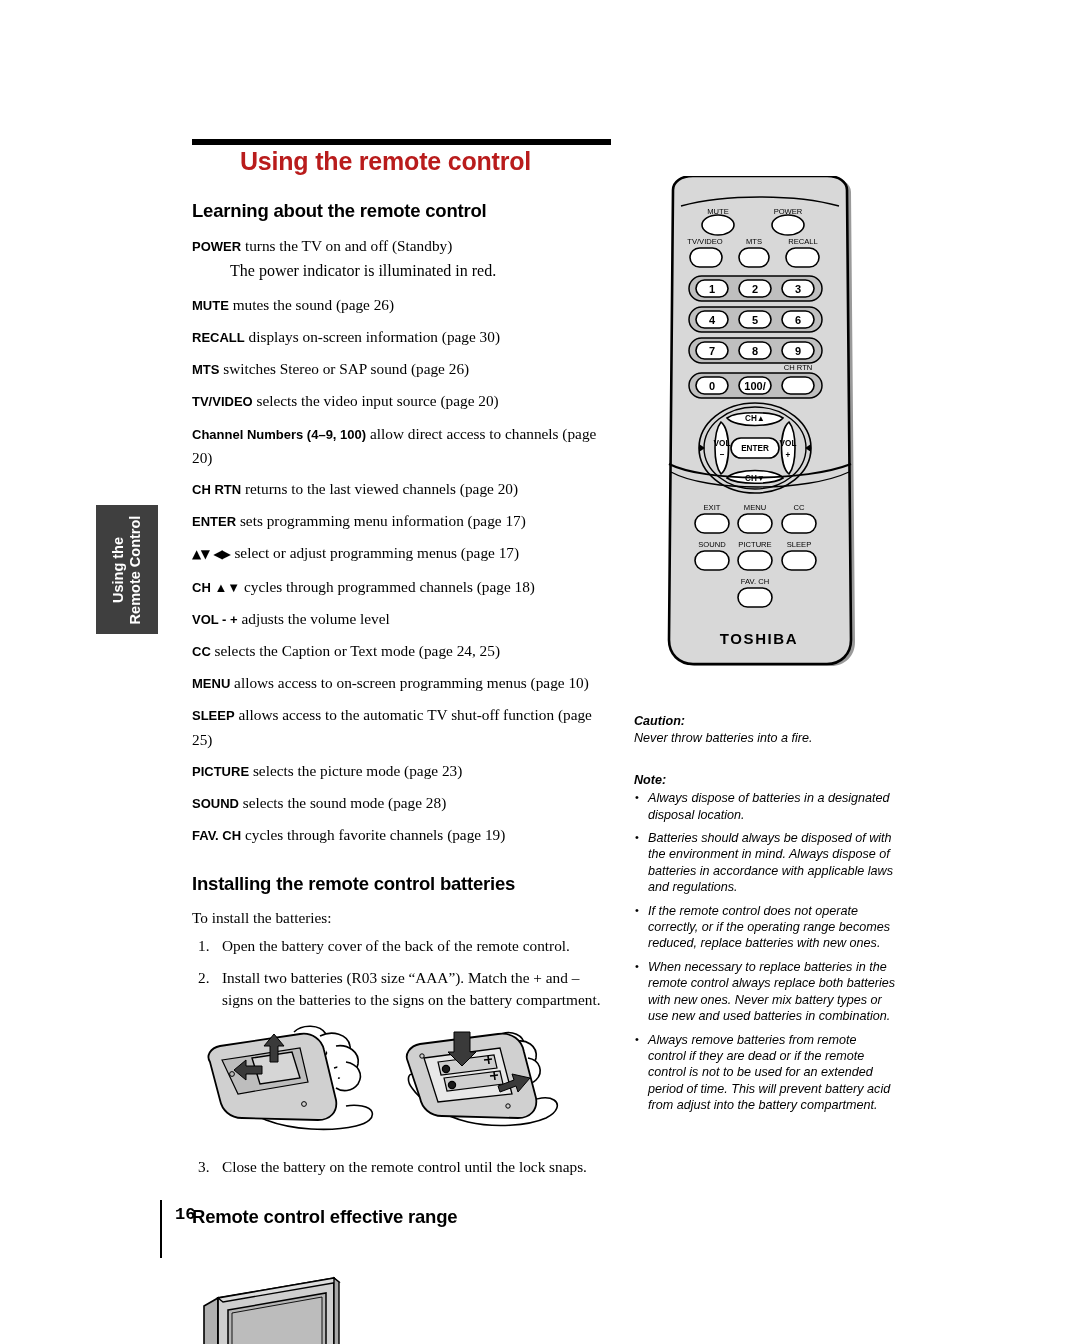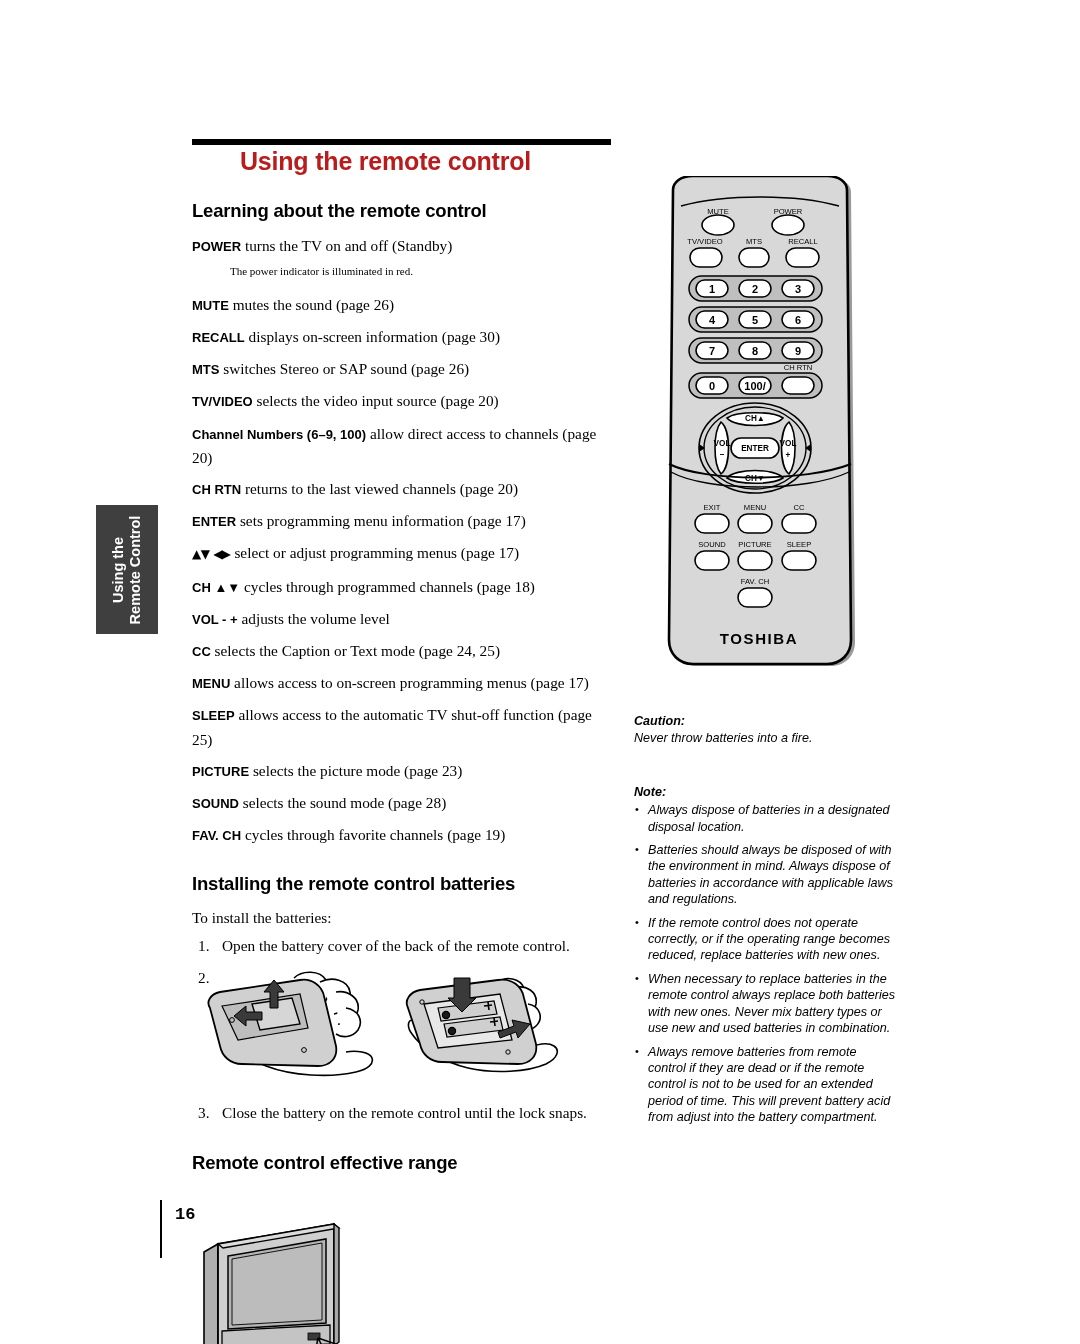--- a/index.html
+++ b/index.html
@@ -87,21 +87,21 @@
     font-weight: bold;
     font-size: 13px;
   }
   .feat .sym {
     font-family: "DejaVu Sans", sans-serif;
     font-size: 12px;
     letter-spacing: -0.5px;
   }
   .subline {
     font-family: "Liberation Serif", serif;
-    font-size: 11px;
+    font-size: 16px;
     line-height: 22px;
     margin: 0 0 11px 38px;
   }
   .space-after { margin-bottom: 8px; }
 
   
   #install-sec { margin-top: 26px; }
   .body-line {
     font-family: "Liberation Serif", serif;
     font-size: 15.3px;
@@ -147,21 +147,21 @@
     font-family: "Liberation Sans", sans-serif;
     font-style: italic;
     font-size: 12.6px;
     line-height: 16.4px;
   }
   #notes-col .hdg {
     font-weight: bold;
     font-style: italic;
     margin-bottom: 1px;
   }
-  #notes-col .plain { margin-bottom: 16px; }
+  #notes-col .plain { margin-bottom: 4px; }
   #notes-col .gap { height: 21px; }
   ul.notes { margin: 2px 0 0 0; padding: 0; list-style: none; }
   ul.notes li {
     position: relative;
     padding-left: 14px;
     margin-bottom: 7px;
   }
   ul.notes li .bullet {
     position: absolute;
     left: 1px;
@@ -232,21 +232,21 @@
 
     <div class="feat space-after">
       <span class="k">MTS</span><span> switches Stereo or SAP sound (page 26)</span>
     </div>
 
     <div class="feat space-after">
       <span class="k">TV/VIDEO</span><span> selects the video input source (page 20)</span>
     </div>
 
     <div class="feat space-after">
-      <span class="k">Channel Numbers (6–9, 100)</span><span> allow direct access to channels (page 20)</span>
+      <span class="k">Channel Numbers (4–9, 100)</span><span> allow direct access to channels (page 20)</span>
     </div>
 
     <div class="feat space-after">
       <span class="k">CH RTN</span><span> returns to the last viewed channels (page 20)</span>
     </div>
 
     <div class="feat space-after">
       <span class="k">ENTER</span><span> sets programming menu information (page 17)</span>
     </div>
 
@@ -260,21 +260,21 @@
 
     <div class="feat space-after">
       <span class="k">VOL - +</span><span> adjusts the volume level</span>
     </div>
 
     <div class="feat space-after">
       <span class="k">CC</span><span> selects the Caption or Text mode (page 24, 25)</span>
     </div>
 
     <div class="feat space-after">
-      <span class="k">MENU</span><span> allows access to on-screen programming menus (page 17)</span>
+      <span class="k">MENU</span><span> allows access to on-screen programming menus (page 10)</span>
     </div>
 
 
     <div class="feat space-after">
       <span class="k">SLEEP</span><span> allows access to the automatic TV shut-off function (page 25)</span>
     </div>
 
     <div class="feat space-after">
       <span class="k">PICTURE</span><span> selects the picture mode (page 23)</span>
     </div>
@@ -292,20 +292,21 @@
   <div id="install-sec">
     <h2 class="sec">Installing the remote control batteries</h2>
     <p class="body-line">To install the batteries:</p>
     <ol class="steps">
       <li>
         <span class="num">1.</span>
         <span>Open the battery cover of the back of the remote control.</span>
       </li>
       <li>
         <span class="num">2.</span>
+        <span>Install two batteries (R03 size “AAA”). Match the + and – signs on the batteries to the signs on the battery compartment.</span>
       </li>
     </ol>
 
     <div id="battery-figs">
       <svg width="418" height="112" viewBox="0 0 418 112">
 
         <g transform="translate(4,0)">
 
           <path d="M30,48 C22,42 18,50 22,58 C28,70 46,88 70,98 C96,108 134,110 160,104
                    C172,101 178,96 176,90 C174,84 160,82 150,84" fill="#ffffff" stroke="#000" stroke-width="1.6"></path>

